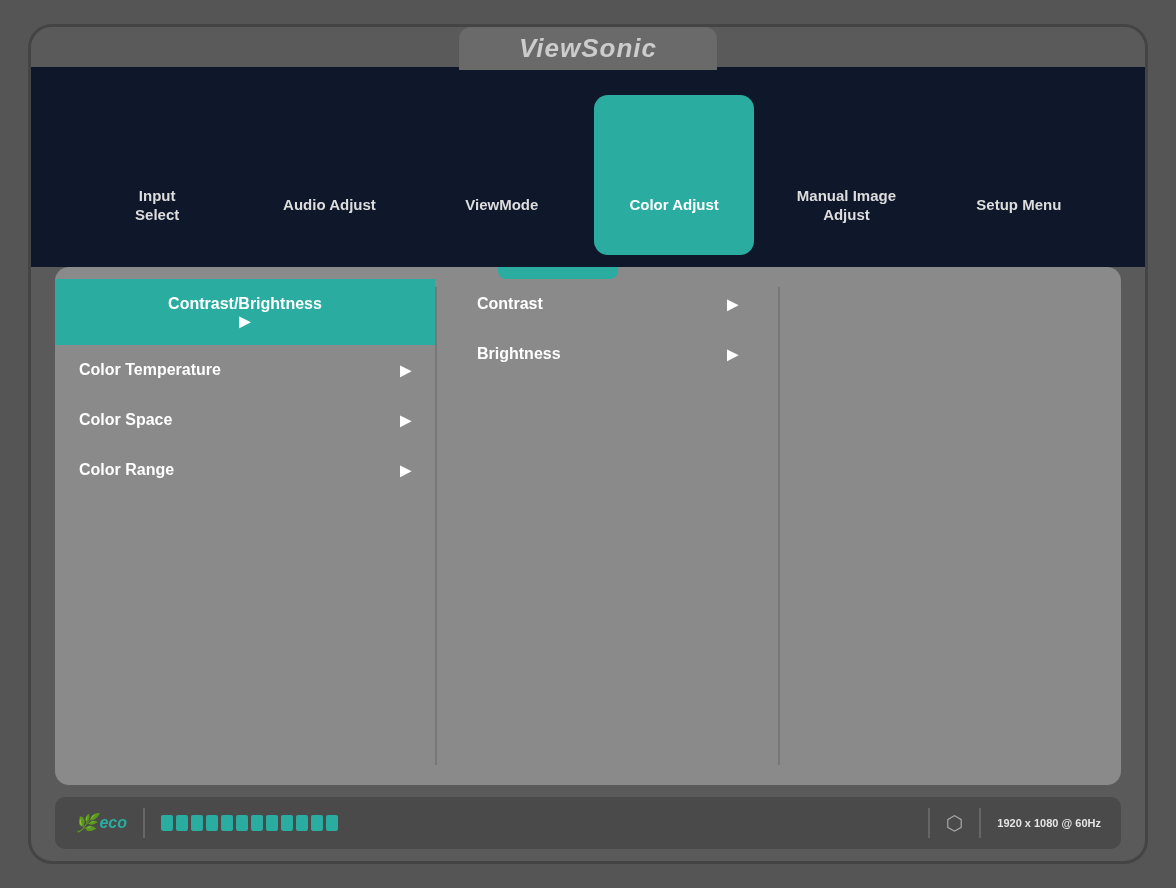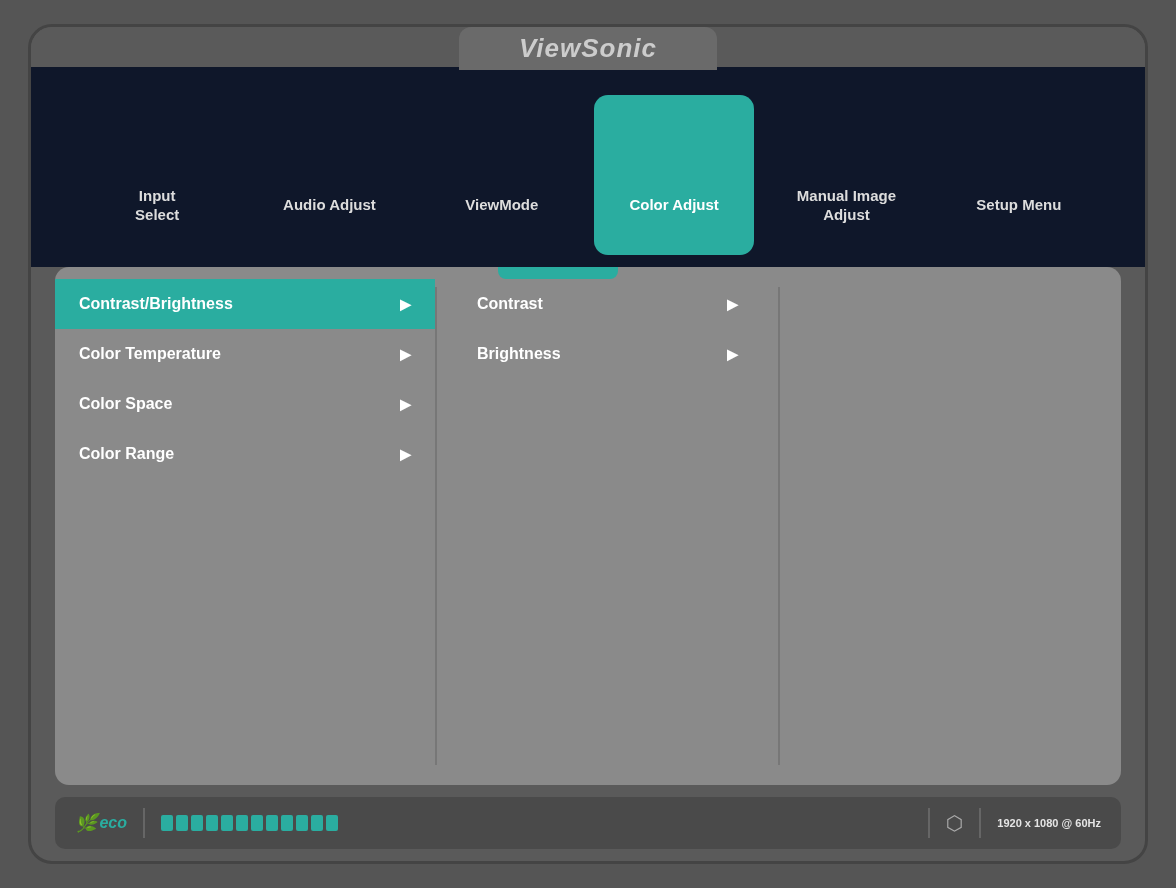--- a/index.html
+++ b/index.html
@@ -141,20 +141,21 @@
       justify-content: space-between;
       padding: 16px 24px;
       cursor: pointer;
       color: #fff;
       font-size: 16px;
       font-weight: bold;
     }
 
     .menu-item.active {
       background: #2aada0;
+      flex-direction: column;
     }
 
     .menu-item .arrow {
       color: #fff;
       font-size: 14px;
     }
 
     
     .panel-divider {
       width: 2px;

